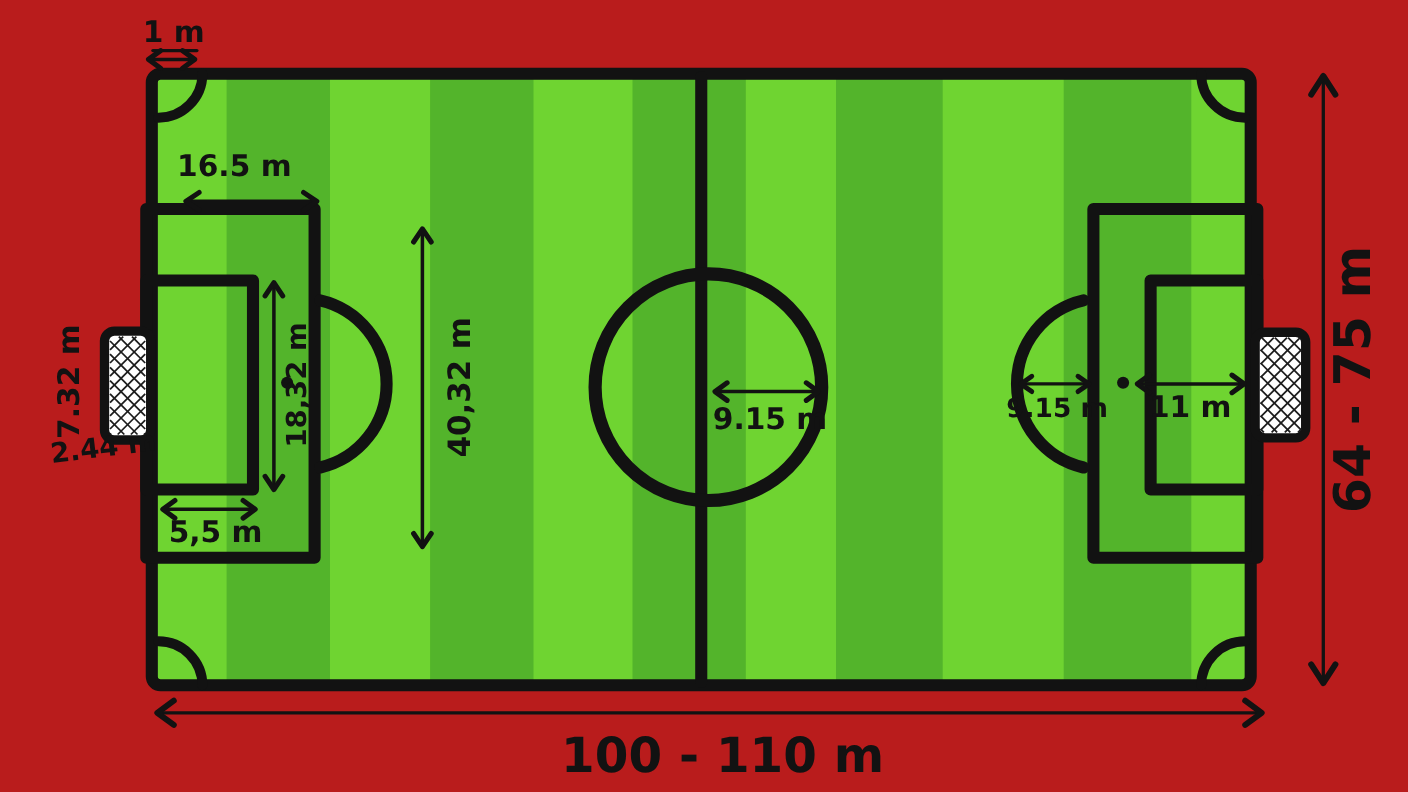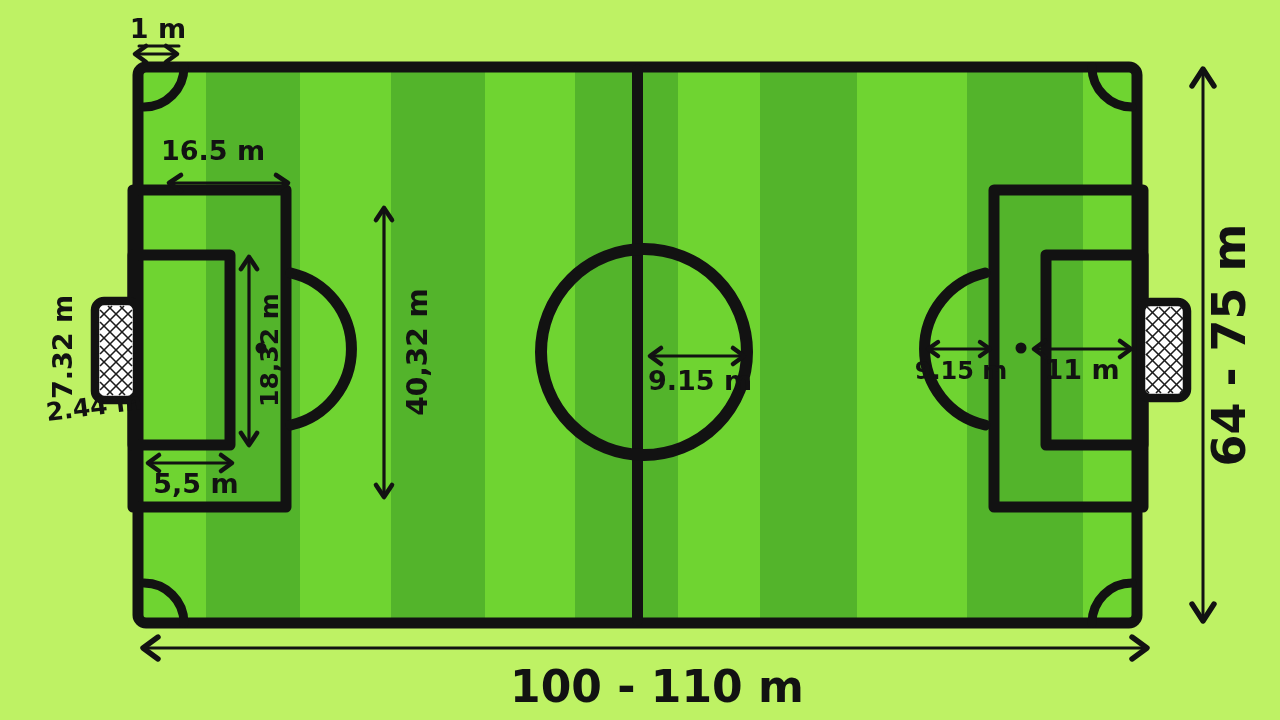--- a/index.html
+++ b/index.html
@@ -1,16 +1,16 @@
 <!DOCTYPE html>
 <html><head>
 <meta charset="utf-8">
 <style>
   html,body{margin:0;padding:0;background:#ffffff;}
-  .stage{position:relative;width:1280px;height:720px;background:#bef264;overflow:hidden;
+  .stage{position:relative;width:1280px;height:720px;background:#b91c1c;overflow:hidden;
          font-family:"DejaVu Sans",sans-serif;}
   svg text{fill:#121212;font-family:"DejaVu Sans",sans-serif;font-weight:bold;}
   .dimtext{font-size:27px;}
   .net line{stroke:#1c1c1c;stroke-width:1.6;}
 </style>
 </head>
 <body>
 
 <div class="stage">
 <svg width="1280" height="720" viewBox="0 0 1280 720">

